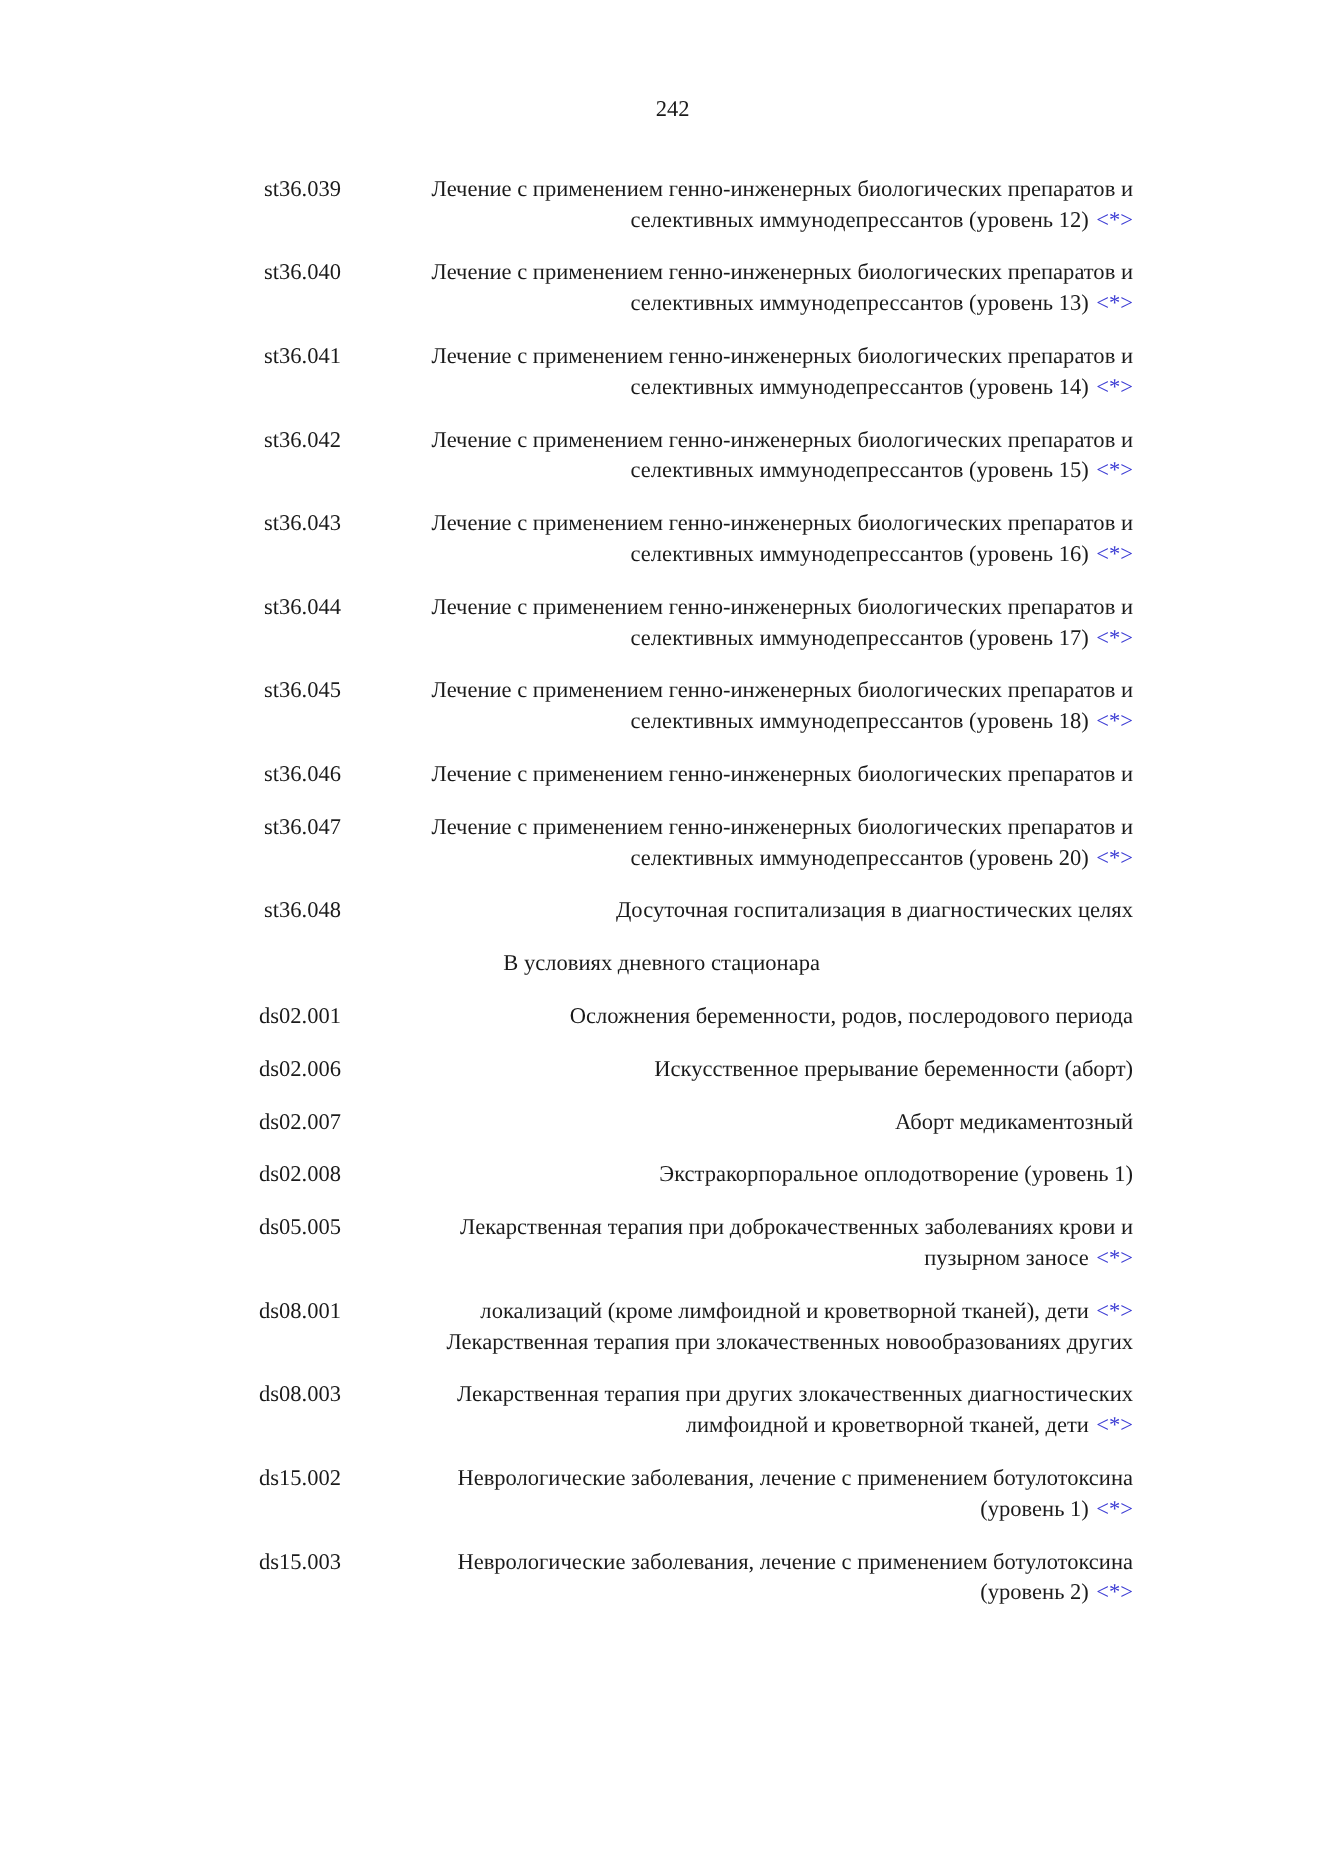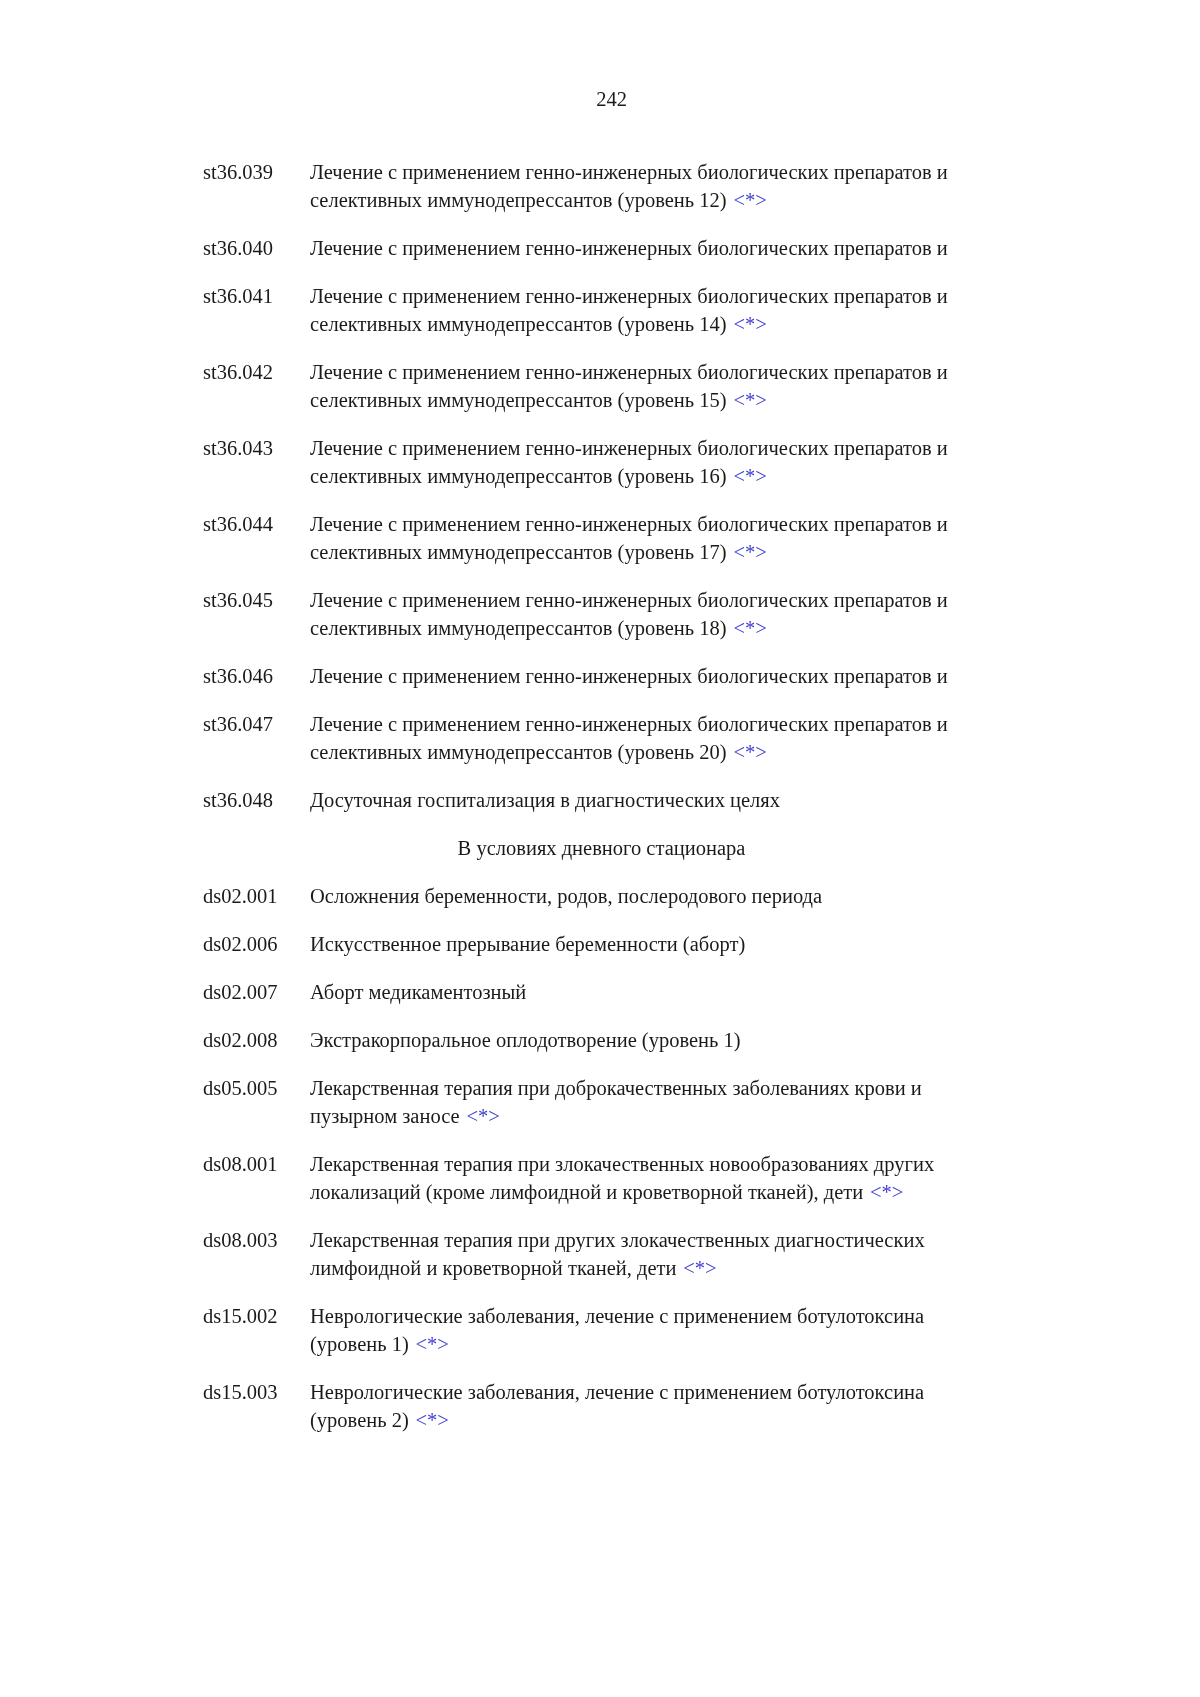--- a/index.html
+++ b/index.html
@@ -28,24 +28,26 @@
   }
   .entry {
     display: flex;
     align-items: flex-start;
     margin-bottom: 20px;
   }
   .code {
     flex: 0 0 107px;
     line-height: 28px;
     white-space: nowrap;
+    text-align: right;
   }
   .desc {
     flex: 1 1 auto;
     min-width: 0;
+    text-align: right;
   }
   .line {
     line-height: 28px;
     white-space: nowrap;
   }
   .marker {
     color: #3c3cd4;
     margin-left: 0.33em;
   }
   .section-header {
@@ -68,20 +70,21 @@
     <div class="desc">
           <div class="line"><span>Лечение с применением генно-инженерных биологических препаратов и</span></div>
           <div class="line"><span>селективных иммунодепрессантов (уровень 12)</span><span class="marker">&lt;*&gt;</span></div>
         </div>
   </div>
 
   <div class="entry">
     <div class="code">st36.040</div>
     <div class="desc">
           <div class="line"><span>Лечение с применением генно-инженерных биологических препаратов и</span></div>
+          <div class="line"><span>селективных иммунодепрессантов (уровень 13)</span><span class="marker">&lt;*&gt;</span></div>
         </div>
   </div>
 
   <div class="entry">
     <div class="code">st36.041</div>
     <div class="desc">
           <div class="line"><span>Лечение с применением генно-инженерных биологических препаратов и</span></div>
           <div class="line"><span>селективных иммунодепрессантов (уровень 14)</span><span class="marker">&lt;*&gt;</span></div>
         </div>
   </div>
@@ -176,22 +179,22 @@
     <div class="code">ds05.005</div>
     <div class="desc">
           <div class="line"><span>Лекарственная терапия при доброкачественных заболеваниях крови и</span></div>
           <div class="line"><span>пузырном заносе</span><span class="marker">&lt;*&gt;</span></div>
         </div>
   </div>
 
   <div class="entry">
     <div class="code">ds08.001</div>
     <div class="desc">
+          <div class="line"><span>локализаций (кроме лимфоидной и кроветворной тканей), дети</span><span class="marker">&lt;*&gt;</span></div>
           <div class="line"><span>Лекарственная терапия при злокачественных новообразованиях других</span></div>
-          <div class="line"><span>локализаций (кроме лимфоидной и кроветворной тканей), дети</span><span class="marker">&lt;*&gt;</span></div>
         </div>
   </div>
 
 
   <div class="entry">
     <div class="code">ds08.003</div>
     <div class="desc">
           <div class="line"><span>Лекарственная терапия при других злокачественных диагностических</span></div>
           <div class="line"><span>лимфоидной и кроветворной тканей, дети</span><span class="marker">&lt;*&gt;</span></div>
         </div>

